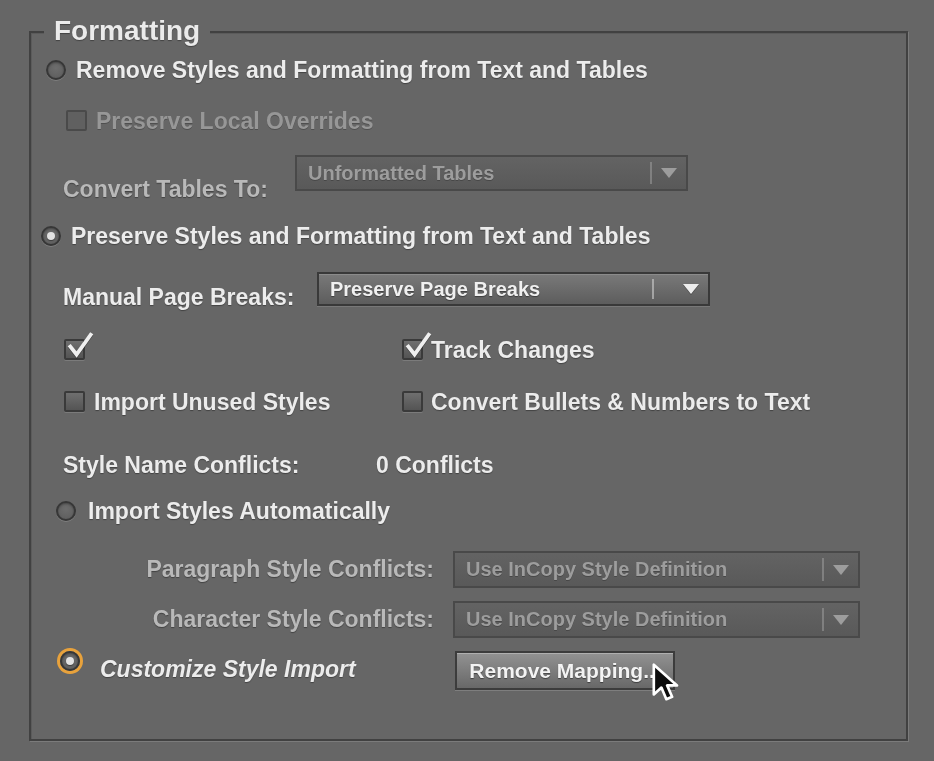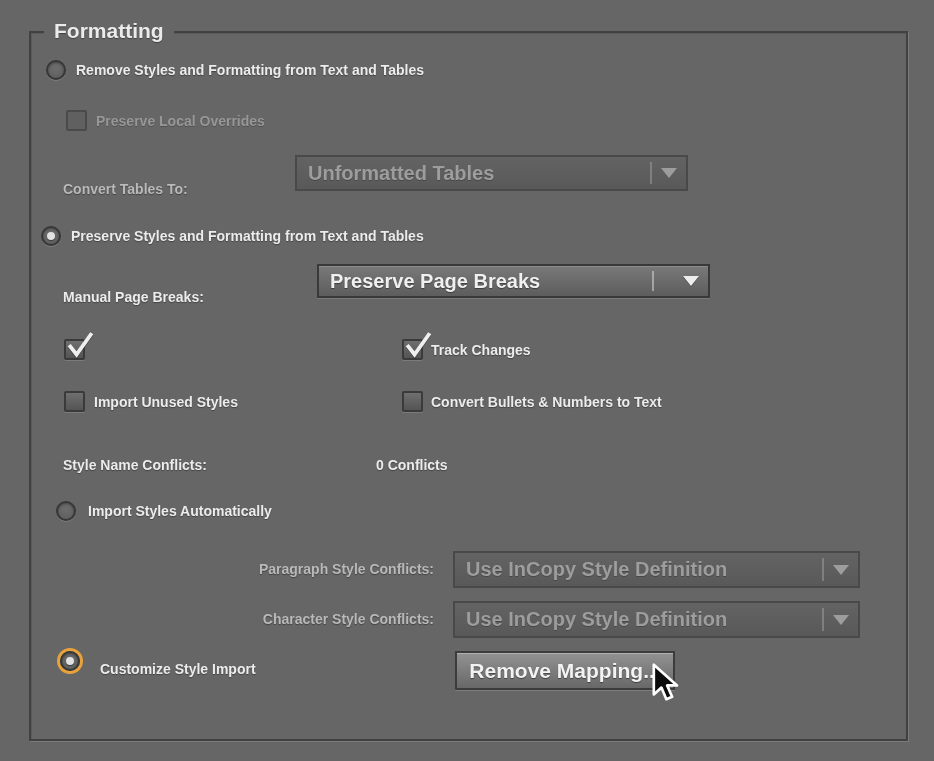--- a/index.html
+++ b/index.html
@@ -13,28 +13,28 @@
 
   
   .fieldset{
     position:absolute;left:29px;top:31px;width:875px;height:706px;
     border:2px solid #414141;
     box-shadow:1px 1px 0 rgba(255,255,255,0.14), inset 1px 1px 0 rgba(0,0,0,0.10);
   }
   .legend{
     position:absolute;left:44px;top:17px;height:28px;line-height:28px;
     background:#666666;padding:0 10px;
-    font-size:21px;font-weight:bold;color:#ebebeb;
+    font-size:28px;font-weight:bold;color:#ebebeb;
     text-shadow:0 1px 1px rgba(0,0,0,0.35);
     white-space:nowrap;
   }
 
   .lbl{
     position:absolute;height:27px;line-height:27px;white-space:nowrap;
-    font-size:14px;font-weight:bold;color:#ececec;
+    font-size:23px;font-weight:bold;color:#ececec;
     text-shadow:0 1px 1px rgba(0,0,0,0.35);
   }
   .lbl.dim{color:#b9b9b9;}
   .lbl.off{color:#979797;text-shadow:0 1px 0 rgba(0,0,0,0.22);}
   .lbl.right{text-align:right;}
 
   
   .radio{
     position:absolute;width:20px;height:20px;border-radius:50%;
     background:radial-gradient(circle at 50% 38%, #6d6d6d, #5c5c5c);
@@ -121,21 +121,21 @@
     <span class="dd-sep"></span>
     <span class="dd-arrow">
         <i></i>
       </span>
   </div>
 
   <span class="radio selected" style="left:41px;top:226px;"></span>
   <div class="lbl" style="left:71px;top:223px;">Preserve Styles and Formatting from Text and Tables</div>
 
   <div class="lbl" style="left:63px;top:284px;">Manual Page Breaks:</div>
-  <div class="dropdown" style="left:317px;top:264px;width:393px;height:34px;gap:20px;">
+  <div class="dropdown" style="left:317px;top:272px;width:393px;height:34px;gap:20px;">
     <span class="dd-label">Preserve Page Breaks</span>
     <span class="dd-sep"></span>
     <span class="dd-arrow">
         <i></i>
       </span>
   </div>
 
   <span class="checkbox" style="left:64px;top:339px;">
     <svg class="check" viewBox="0 0 24 24">
       <path d="M3 13 L8.5 20 L21 2.5" fill="none" stroke="#efefef" stroke-width="3.4" stroke-linecap="square"></path>
@@ -173,21 +173,21 @@
   <div class="lbl dim right" style="left:138px;top:606px;width:296px;">Character Style Conflicts:</div>
   <div class="dropdown off" style="left:453px;top:601px;width:407px;height:37px;">
     <span class="dd-label">Use InCopy Style Definition</span>
     <span class="dd-sep"></span>
     <span class="dd-arrow">
         <i></i>
       </span>
   </div>
 
   <span class="radio selected focus" style="left:60px;top:651px;"></span>
-  <div class="lbl" style="left:100px;top:656px;">Customize Style Import</div>
+  <div class="lbl" style="left:100px;top:656px;font-style:italic;">Customize Style Import</div>
 
   <div class="push-button" style="left:455px;top:651px;width:220px;height:39px;">Remove Mapping...</div>
 
   <svg class="cursor" viewBox="0 0 26 34">
     <path d="M3 1 L3 24.5 L9 19 L12.9 28.2 L17.4 26.3 L13.5 17.3 L21.3 17.3 Z" fill="#0c0c0c" stroke="#ffffff" stroke-width="2.1" stroke-linejoin="round"></path>
   </svg>
 
 </div>
 
 </body></html>

